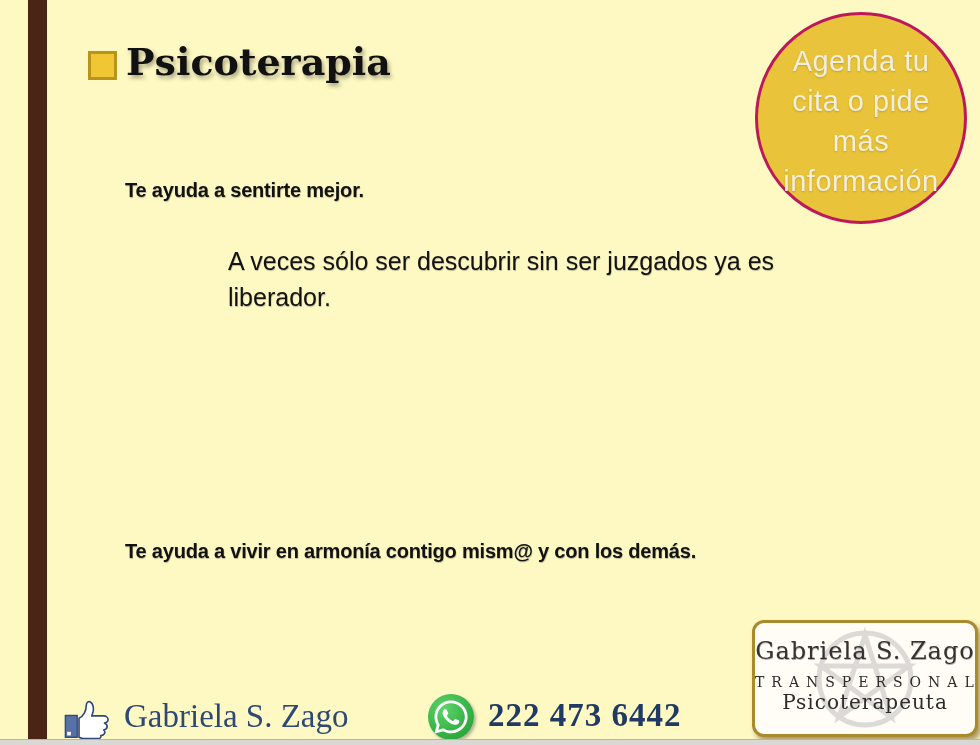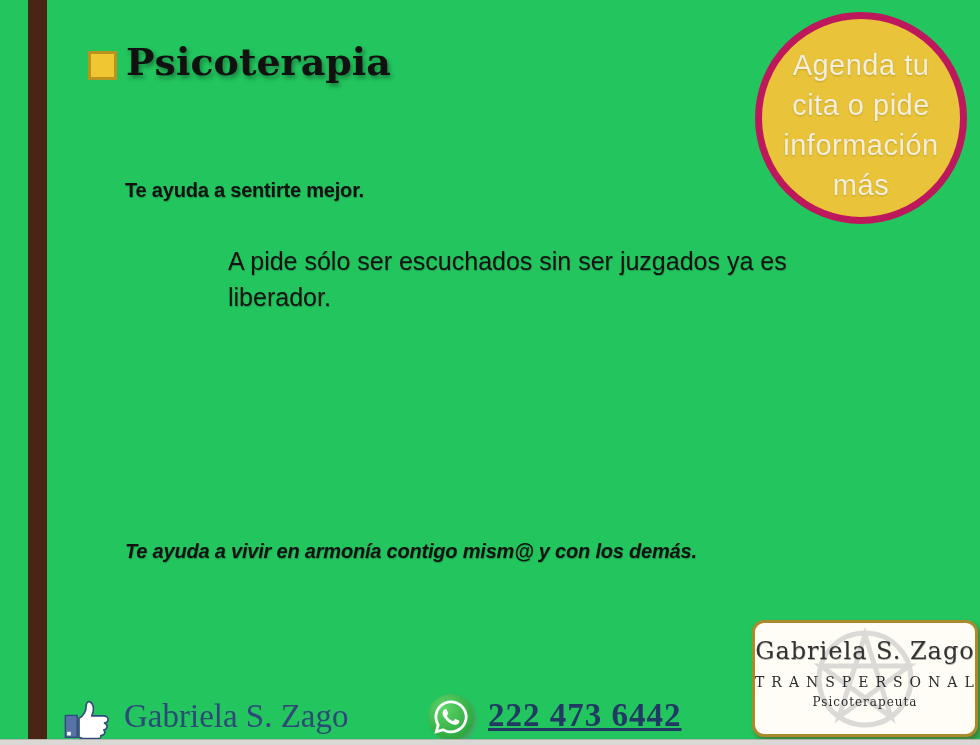--- a/index.html
+++ b/index.html
@@ -1,20 +1,20 @@
 <!DOCTYPE html>
 <html><head>
 <meta charset="utf-8">
 <style>
   * { margin: 0; padding: 0; box-sizing: border-box; }
   html, body { background: #888; }
   .slide {
     position: relative;
     width: 980px; height: 745px;
-    background: #22c55e;
+    background: #fef9c3;
     overflow: hidden;
     font-family: "Liberation Sans", sans-serif;
   }
 
   
   .left-bar {
     position: absolute; left: 28px; top: 0;
     width: 19px; height: 739px;
     background: #4a2415;
   }
@@ -45,21 +45,21 @@
     white-space: nowrap;
     text-shadow: 2px 3px 4px rgba(0,0,0,0.35);
   }
 
   
   .badge {
     position: absolute; left: 755px; top: 12px;
     width: 212px; height: 212px;
     border-radius: 50%;
     background: #e9c43a;
-    border: 7px solid #be185d;
+    border: 3px solid #be185d;
     color: #f4eedd;
     text-align: center;
     font-size: 29px;
     line-height: 40px;
     padding-top: 26px;
     text-shadow: 0 1px 2px rgba(120,90,10,0.35);
     letter-spacing: 0.5px;
   }
 
   
@@ -69,21 +69,21 @@
     font-size: 20px;
     line-height: 36px;
     font-weight: 700;
     letter-spacing: -0.2px;
     text-shadow: 0.5px 0.5px 0.8px rgba(0,0,0,0.25);
   }
   .p1 { left: 125px; top: 172px; width: 600px; }
   .p2 { left: 228px; top: 243px; width: 600px; font-weight: 400; font-size: 25px; letter-spacing: 0; }
   .p3 { left: 125px; top: 340px; width: 600px; }
   .p4 { left: 125px; top: 438px; width: 600px; }
-  .p5 { left: 125px; top: 533px; width: 660px; font-style: italic; }
+  .p5 { left: 125px; top: 533px; width: 660px; }
 
   
   .fb-block { position: absolute; left: 62px; top: 694px; height: 46px; }
   .fb-icon { position: absolute; left: 0; top: 6px; }
   .fb-name {
     position: absolute; left: 62px; top: 0;
     font-family: "Liberation Serif", serif;
     font-size: 33px; line-height: 44px;
     color: #2e4977;
     white-space: nowrap;
@@ -97,21 +97,20 @@
   }
   .wa-icon svg { position: absolute; left: 4px; top: 4px; }
   .wa-number {
     position: absolute; left: 60px; top: 0;
     font-family: "Liberation Serif", serif;
     font-weight: 700;
     font-size: 33px; line-height: 46px;
     color: #203a63;
     white-space: nowrap;
     letter-spacing: 1px;
-    text-decoration: underline;
   }
 
   
   .logo-box {
     position: absolute; left: 752px; top: 620px;
     width: 226px; height: 117px;
     background: #fffdf6;
     border: 3px solid #a98b2e;
     border-radius: 12px;
     box-shadow: 3px 4px 5px rgba(90,60,20,0.5);
@@ -135,46 +134,46 @@
     font-family: "DejaVu Serif", serif;
     font-size: 20px; line-height: 18px;
     letter-spacing: 7px;
     text-transform: lowercase;
     font-variant: small-caps;
     color: #2b2b2b;
   }
   .logo-line3 {
     margin-top: 4px;
     font-family: "DejaVu Serif", serif;
-    font-size: 12px; line-height: 18px;
+    font-size: 20px; line-height: 18px;
     letter-spacing: 1px;
     color: #2b2b2b;
   }
 </style>
 </head>
 <body>
 
 <div class="slide">
 
   <div class="left-bar"></div>
 
   <div class="title-row">
     <span class="bullet"></span>
     <h1 class="page-title">Psicoterapia</h1>
   </div>
 
   <div class="badge">
     <div>Agenda tu</div>
     <div>cita o pide</div>
+    <div>más</div>
     <div>información</div>
-    <div>más</div>
   </div>
 
   <p class="para p1">Te ayuda a sentirte mejor.</p>
-  <p class="para p2">A pide sólo ser escuchados sin ser juzgados ya es liberador.</p>
+  <p class="para p2">A veces sólo ser descubrir sin ser juzgados ya es liberador.</p>
   <p class="para p5">Te ayuda a vivir en armonía contigo mism@ y con los demás.</p>
 
   <div class="fb-block">
     <span class="fb-icon">
       <svg width="54" height="40" viewBox="0 0 56 44">
         <rect x="2" y="17" width="13" height="24" fill="#5872a7" stroke="#30487c" stroke-width="1.5"></rect>
         <rect x="4" y="35" width="4" height="4" fill="#ffffff"></rect>
         <path d="M17,41 L17,20 C22,18 25,12 25,6 C25,2.5 27.5,1 29.5,2.2 C32.5,4 33.5,9 32.5,13 L31,17.5 L44,17.5 C47,17.5 49,19.5 49,21.5 C49,23.5 47,25 45,25.3 C47,26.2 48,27.5 48,29.2 C48,31.2 46.2,32.5 44.2,33 C45.3,34 45.8,35.5 45,37 C44.2,38.4 42.8,39 41,39.2 C41.8,41 40.2,42.5 38,42.5 L21,42.5 Z" fill="#ffffff" stroke="#30487c" stroke-width="1.8" stroke-linejoin="round"></path>
       </svg>
     </span>

